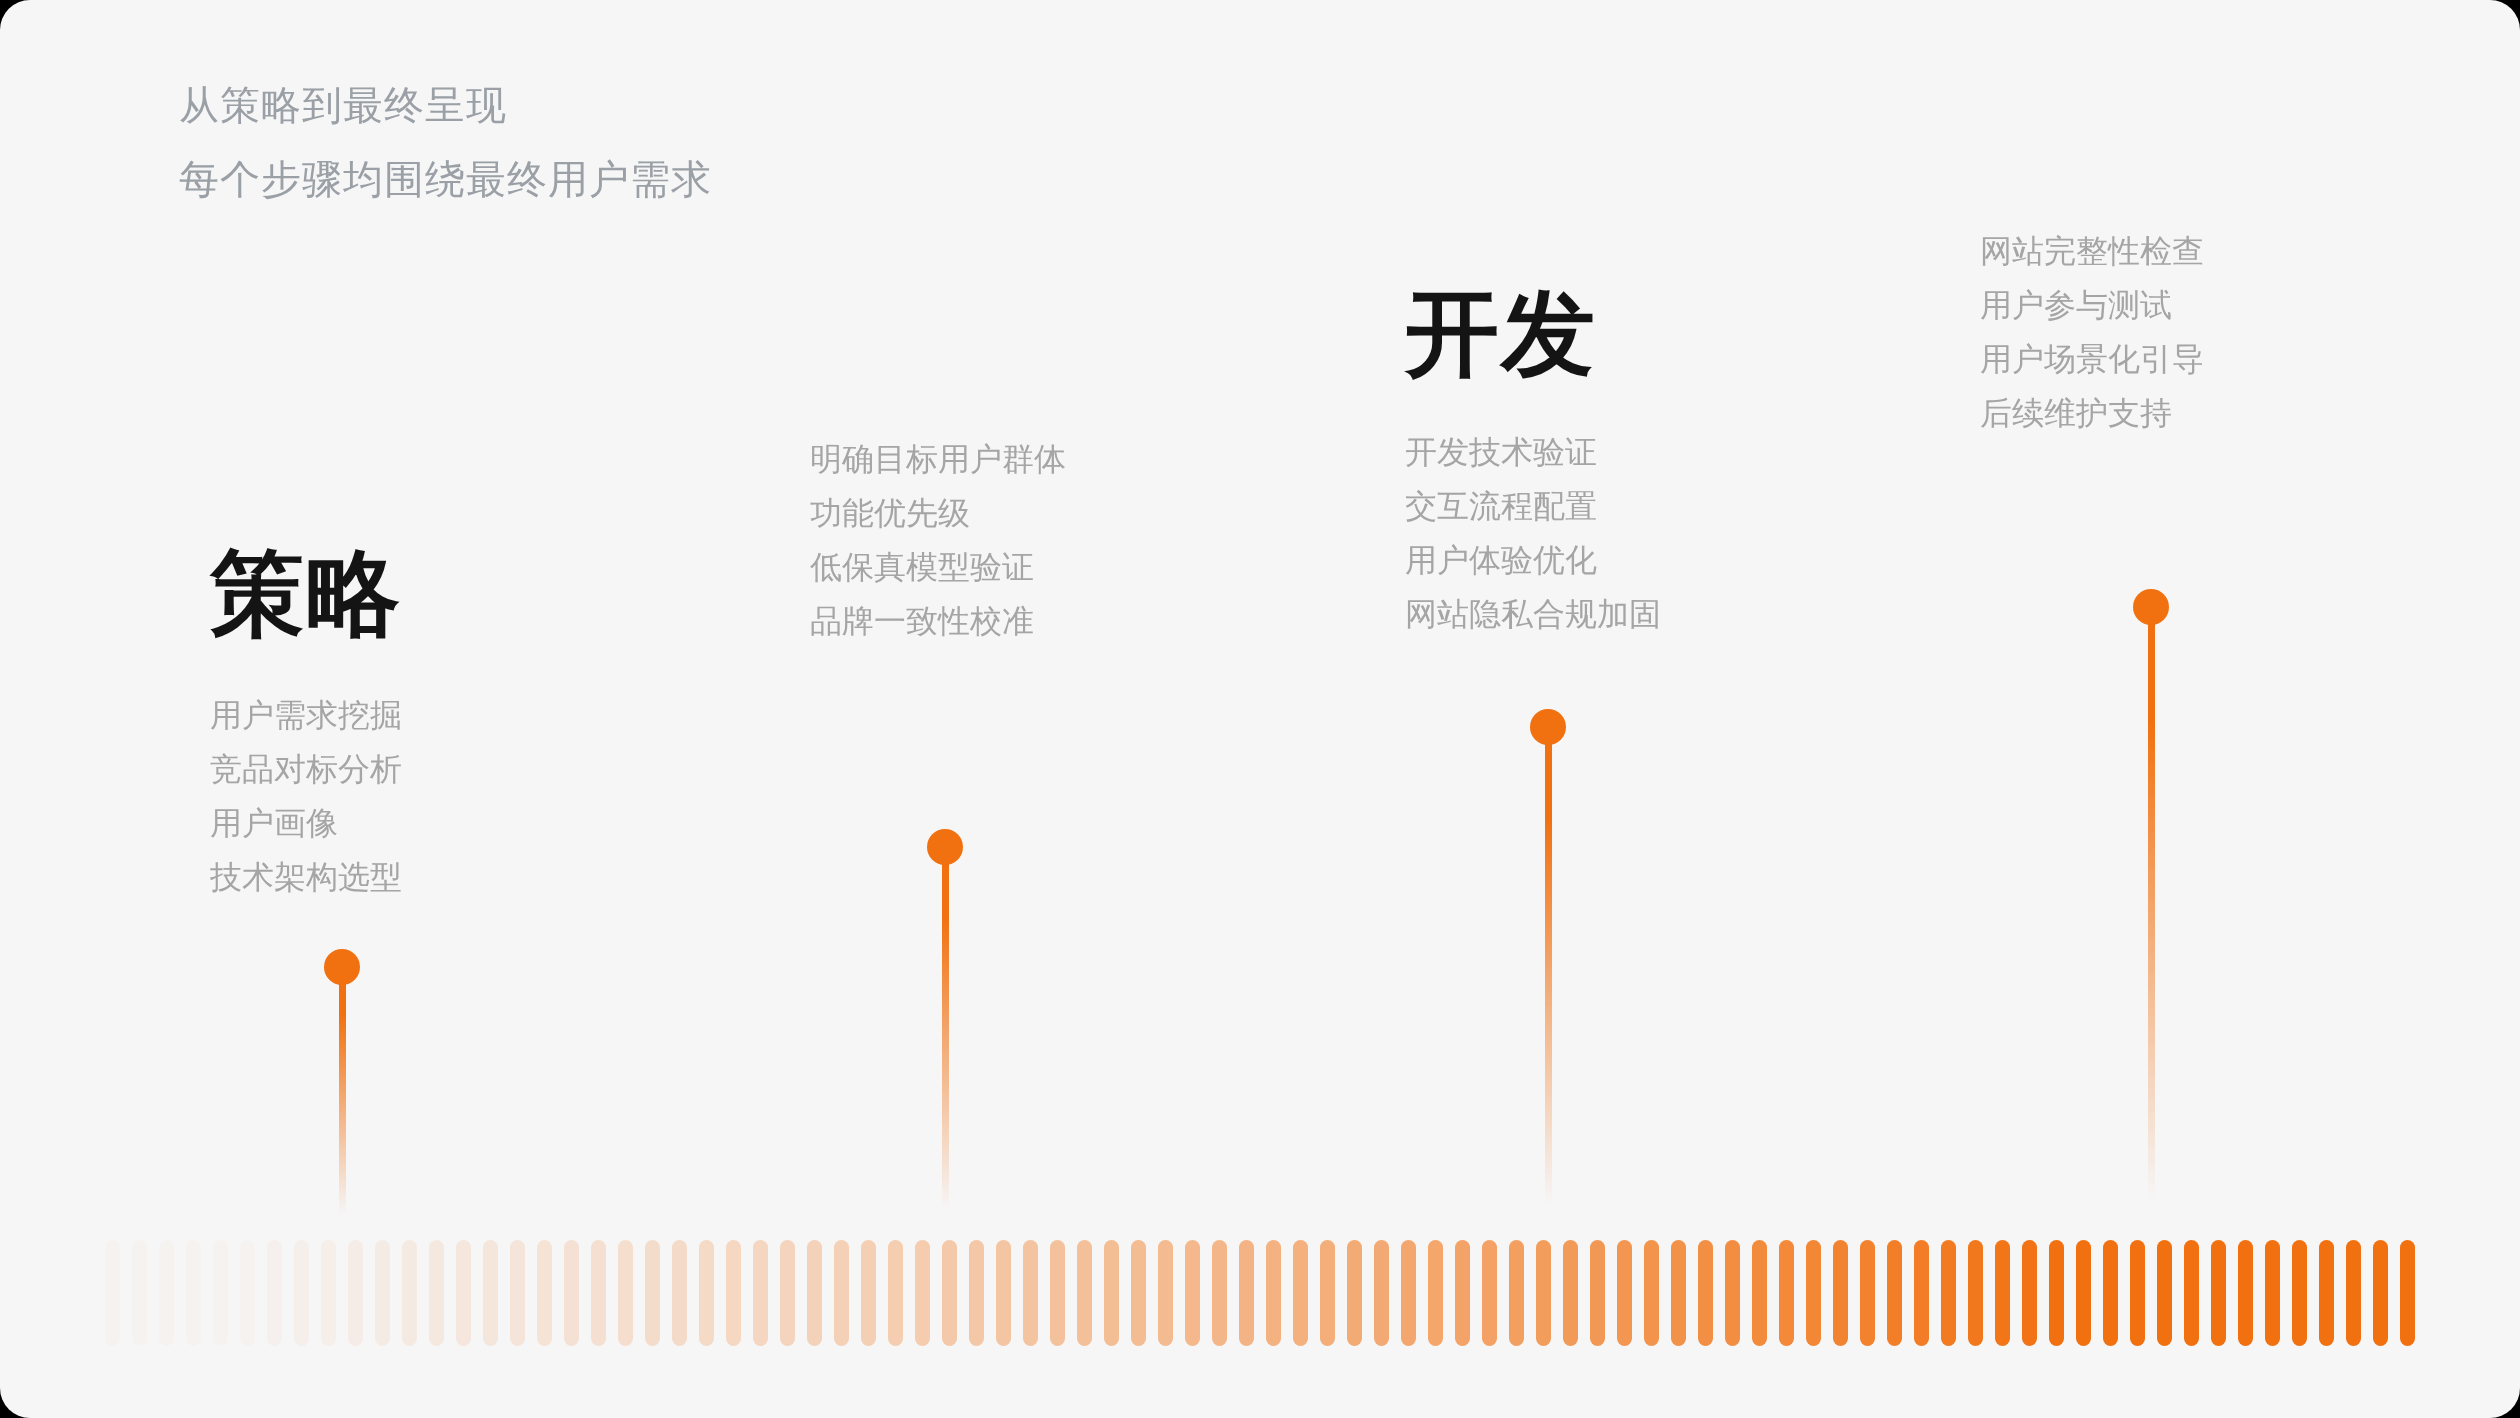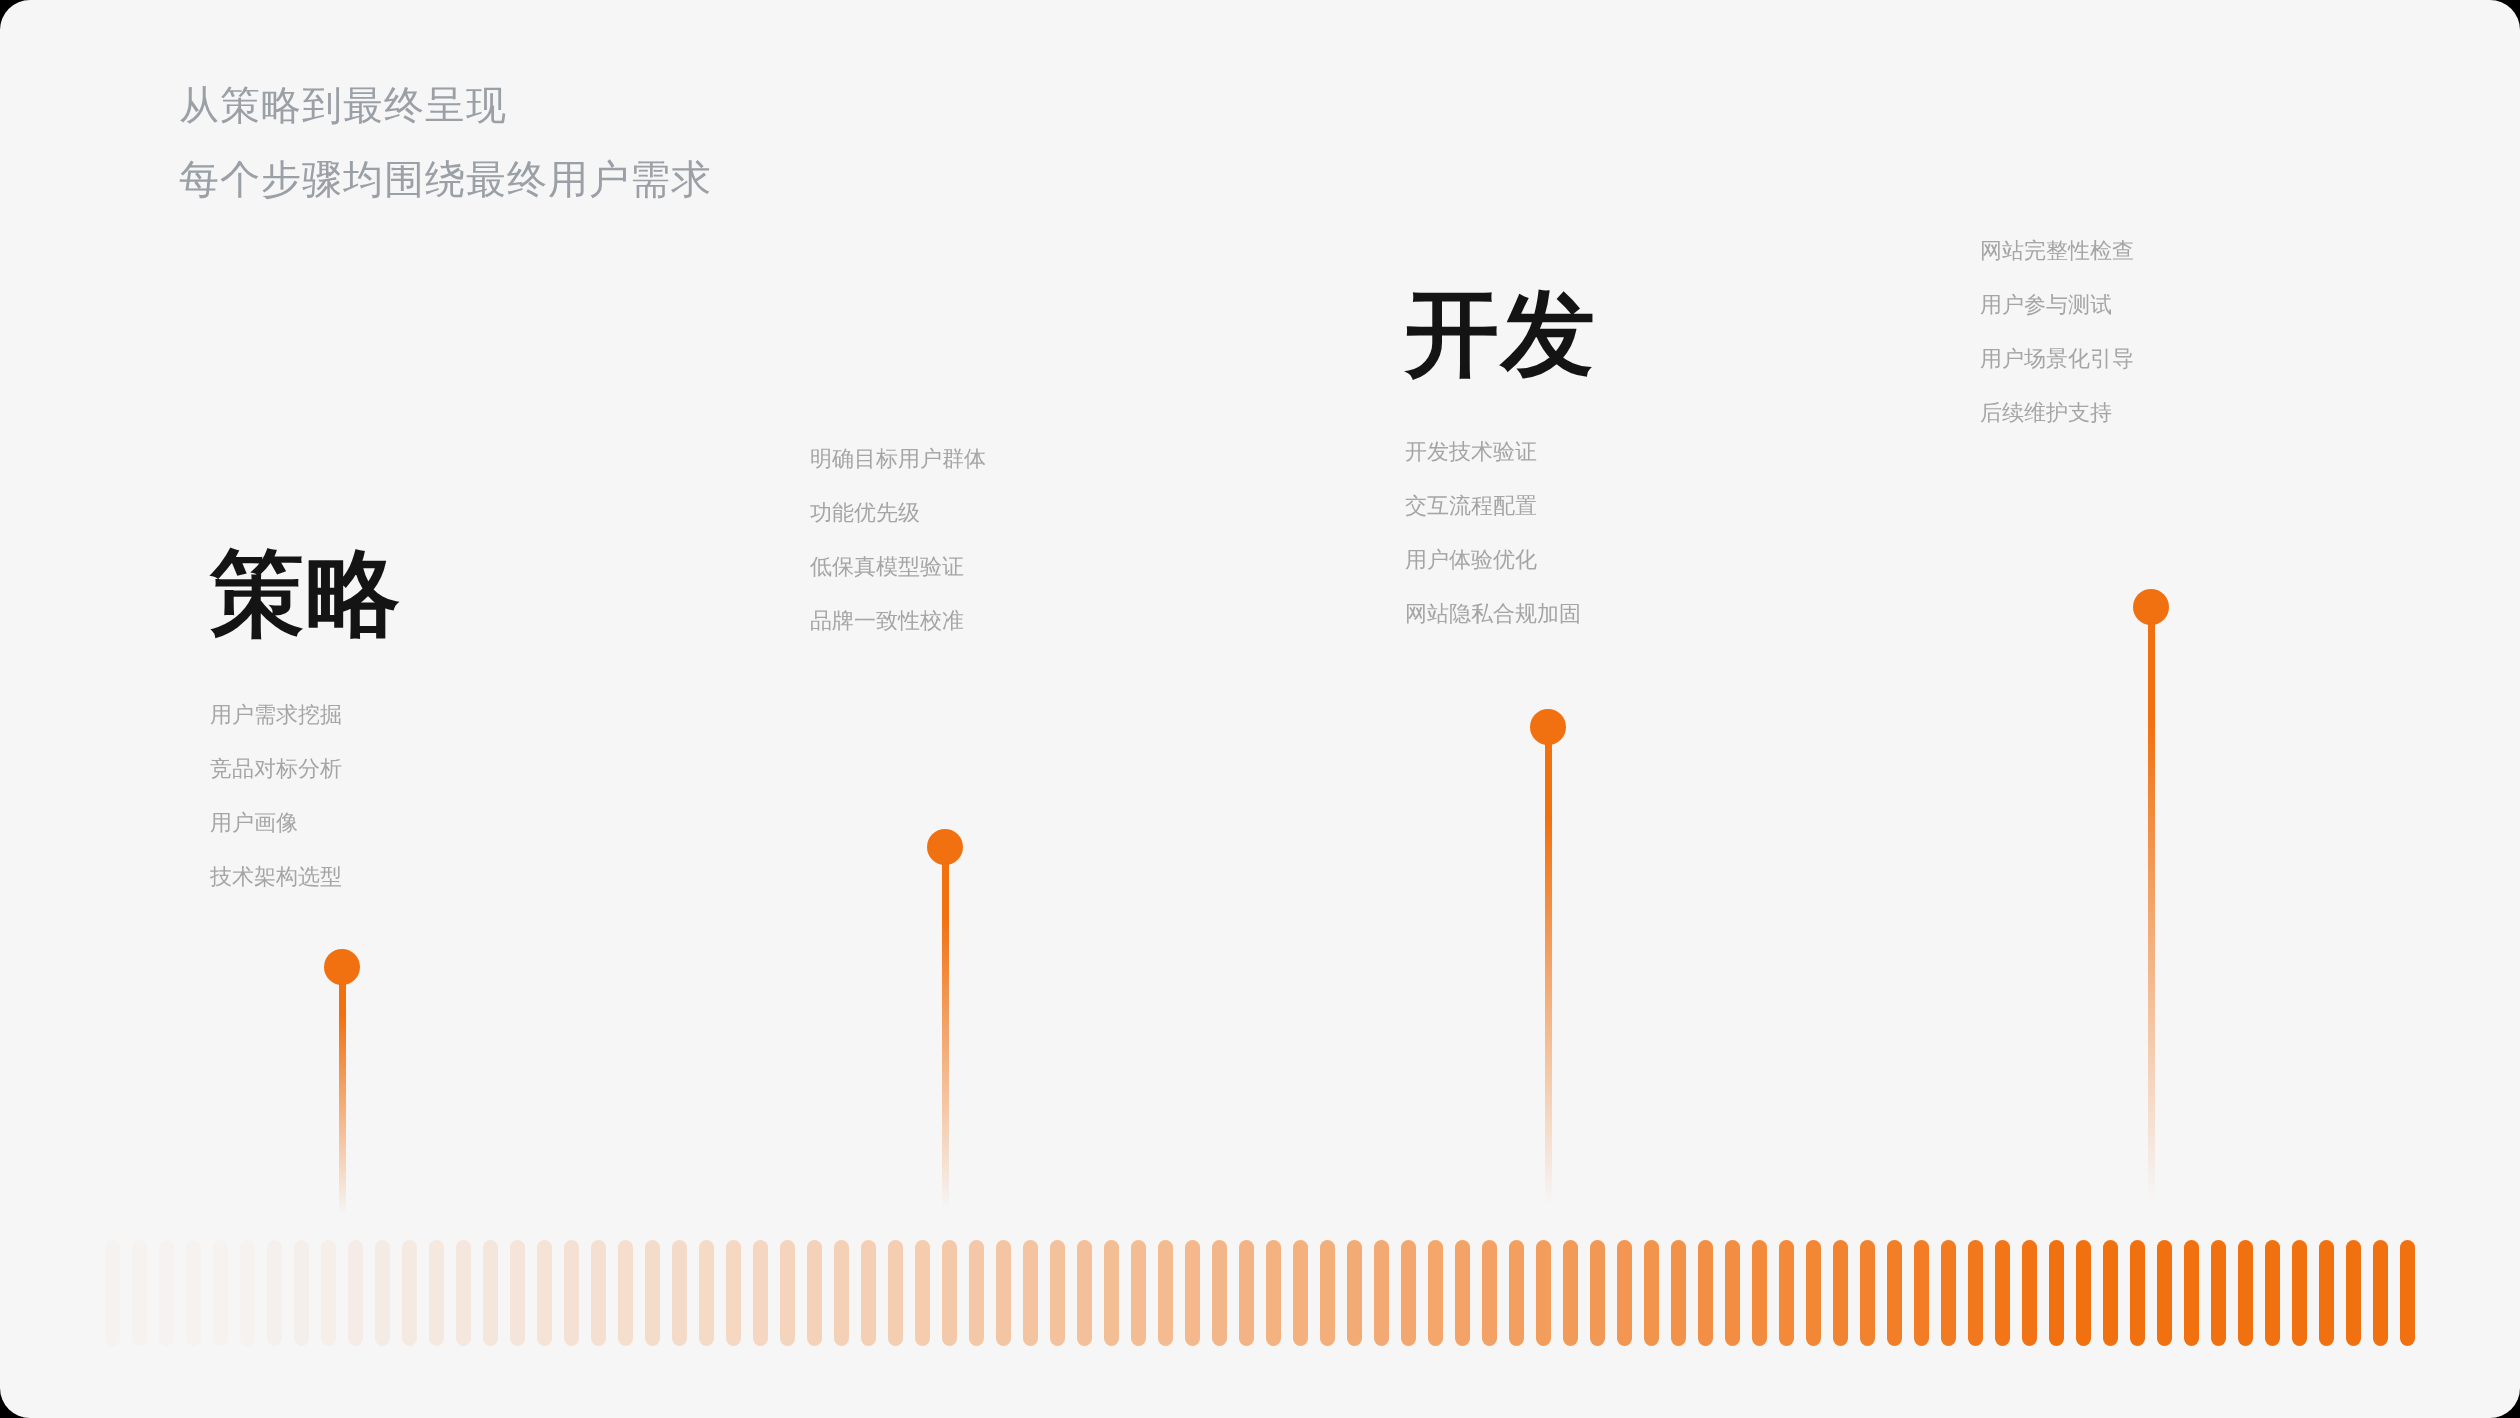--- a/index.html
+++ b/index.html
@@ -39,21 +39,21 @@
     margin:0;
     font-size:94px;line-height:94px;
     font-weight:700;color:var(--heading);
     letter-spacing:2px;
     white-space:nowrap;
   }
   .stage-items{
     list-style:none;margin:0;padding:0;
   }
   .stage-items li{
-    font-size:22px;line-height:28px;
+    font-size:32px;line-height:28px;
     height:28px;margin-bottom:26px;
     color:var(--muted);
     white-space:nowrap;
   }
   .s1{left:210px;top:547px;}
   .s2{left:810px;top:395px;}
   .s3{left:1405px;top:287px;}
   .s4{left:1980px;top:179px;}
   .s1 .stage-items{margin-top:60px;}
   .s2 .stage-items{margin-top:50px;}

